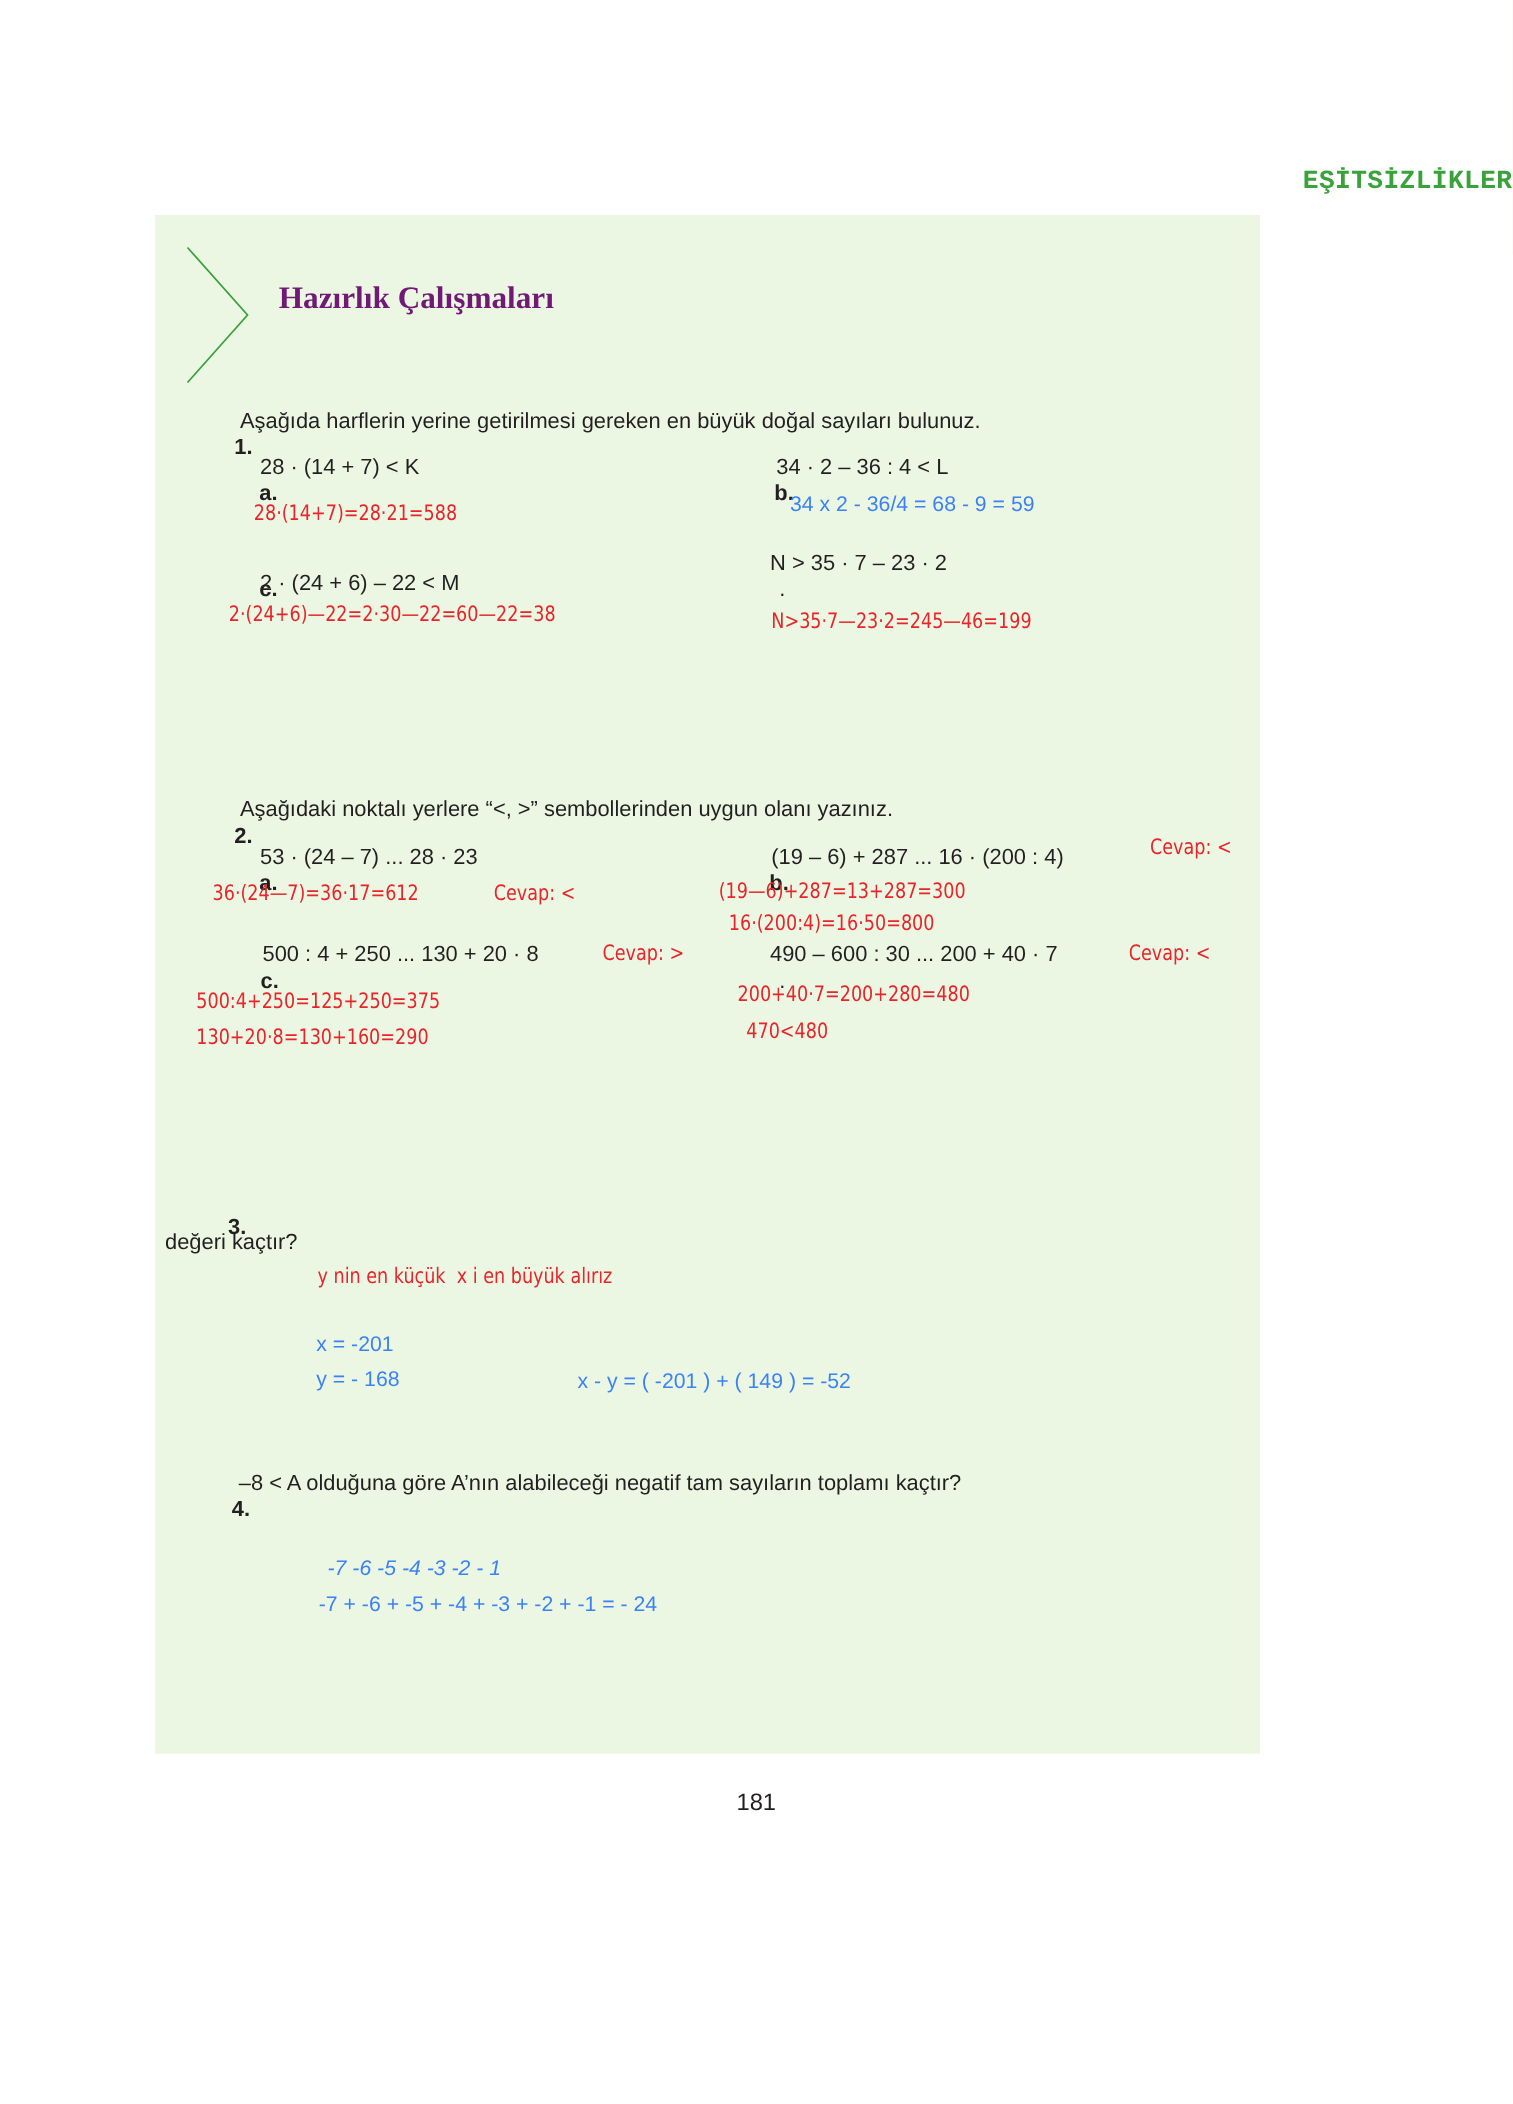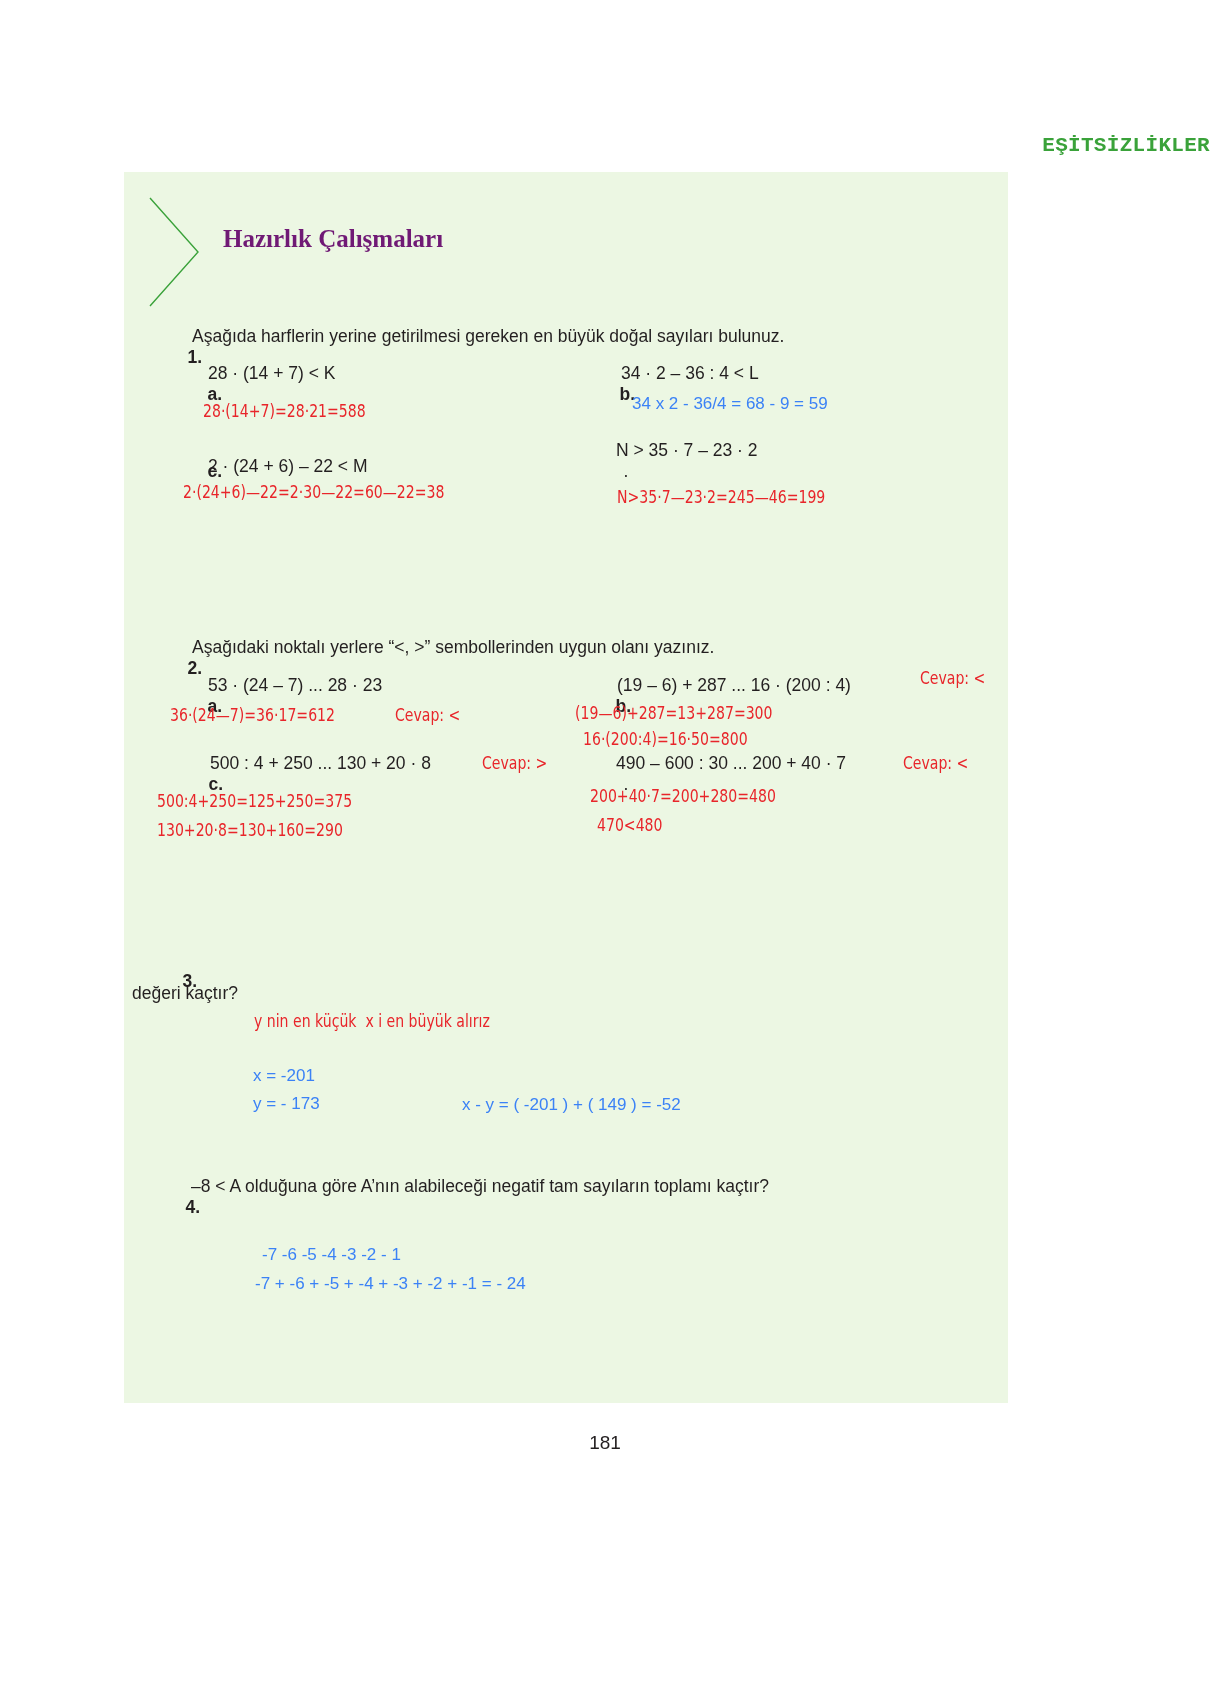--- a/index.html
+++ b/index.html
@@ -200,26 +200,26 @@
   <div class="t r" style="left:590px; top:786px;">200+40·7=200+280=480</div>
   <div class="t r" style="left:597px; top:815px;">470&lt;480</div>
 
   <div class="t q" style="left:163px; top:950px;">
     <b>3.</b>
   </div>
   <div class="t q" style="left:132px; top:983px;">değeri kaçtır?</div>
 
   <div class="t r" style="left:254px; top:1011px;">y nin en küçük  x i en büyük alırız</div>
   <div class="t r2" style="left:253px; top:1066px;">x = -201</div>
-  <div class="t r2" style="left:253px; top:1094px;">y = - 173</div>
+  <div class="t r2" style="left:253px; top:1094px;">y = - 168</div>
   <div class="t r2" style="left:462px; top:1066px;margin-top:29px;">x - y = ( -201 ) + ( 149 ) = -52</div>
 
   <div class="t q" style="left:166px; top:1176px;">
     <b>4.</b>
   </div>
   <div class="t q" style="left:191px; top:1176px;">–8 &lt; A olduğuna göre A’nın alabileceği negatif tam sayıların toplamı kaçtır?</div>
 
-  <div class="t r2" style="left:262px; top:1245px;">-7 -6 -5 -4 -3 -2 - 1</div>
+  <div class="t r2" style="left:262px; top:1245px;font-style:italic;">-7 -6 -5 -4 -3 -2 - 1</div>
   <div class="t r2" style="left:255px; top:1274px;">-7 + -6 + -5 + -4 + -3 + -2 + -1 = - 24</div>
 
   <div id="page-number">181</div>
 
 </div>
 
 </body></html>

